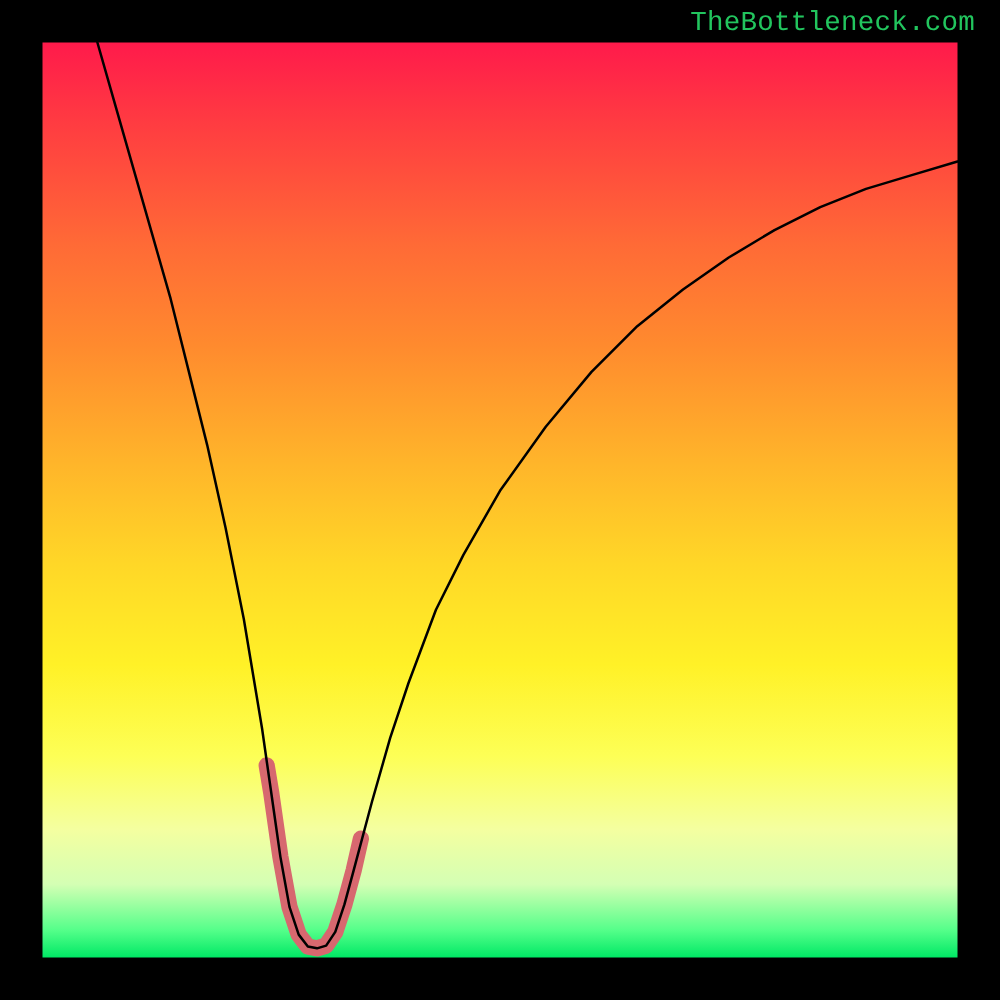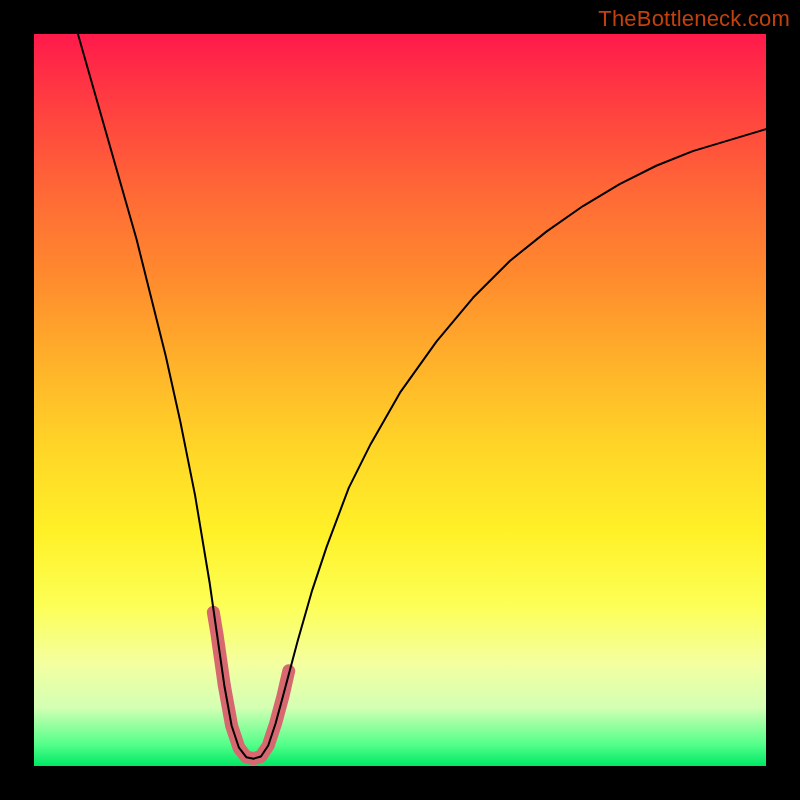--- a/index.html
+++ b/index.html
@@ -33,25 +33,26 @@
       #fff127 68%,
       #fdff56 78%,
       #f4ffa0 86%,
       #d4ffb4 92%,
       #55ff8a 97%,
       #00e865 100%);
   }
   .watermark {
     position: absolute;
     top: 6px;
-    right: 10px;
-    color: #c2410c;
+    right: 20px;
+    color: #22c55e;
     font-size: 22px;
     letter-spacing: 0.2px;
     user-select: none;
+    font-family: Liberation Mono, monospace;
   }
   svg.curve {
     position: absolute;
     left: 0; top: 0;
     width: 732px;
     height: 732px;
     overflow: visible;
   }
 </style>
 </head>

